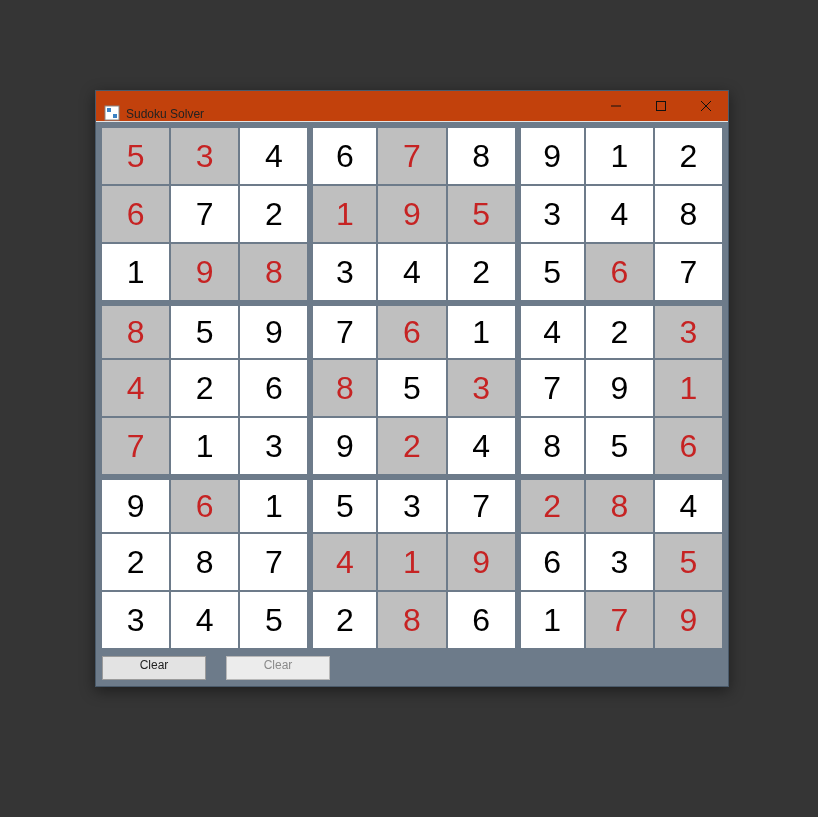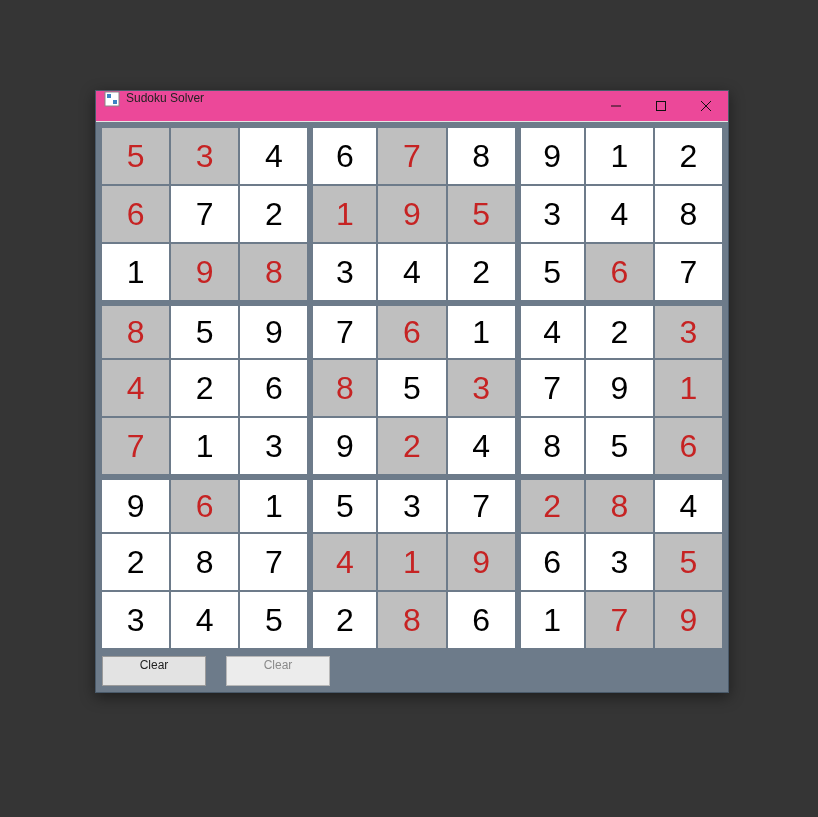--- a/index.html
+++ b/index.html
@@ -15,23 +15,23 @@
     position: absolute;
     left: 95px;
     top: 90px;
     width: 632px;
     background: #fff;
     border: 1px solid #4a5a6a;
     box-shadow: 0 4px 14px rgba(0,0,0,0.45);
   }
   .titlebar {
     height: 30px;
-    background: #ec4899;
-    display: flex;
-    align-items: flex-start;
+    background: #c2410c;
+    display: flex;
+    align-items: flex-end;
     border-bottom: 1px solid #e5e5e5;
     user-select: none;
   }
   .titlebar .app-icon {
     width: 16px;
     height: 16px;
     margin: 0 6px 0 8px;
     display: inline-block;
   }
   .titlebar .app-icon svg { display:block; }
@@ -84,21 +84,21 @@
     padding: 2px 6px 6px 6px;
     display: flex;
     gap: 20px;
   }
   .btn {
     background: #e3e3e3;
     border: 1px solid #9b9b9b;
     font-size: 12px;
     color: #222;
     width: 104px;
-    height: 30px;
+    height: 24px;
     line-height: 16px;
     text-align: center;
     box-sizing: border-box;
   }
   .btn.disabled {
     color: #8a8a8a;
     border-color: #b8b8b8;
     background: #ececec;
   }
 </style>

